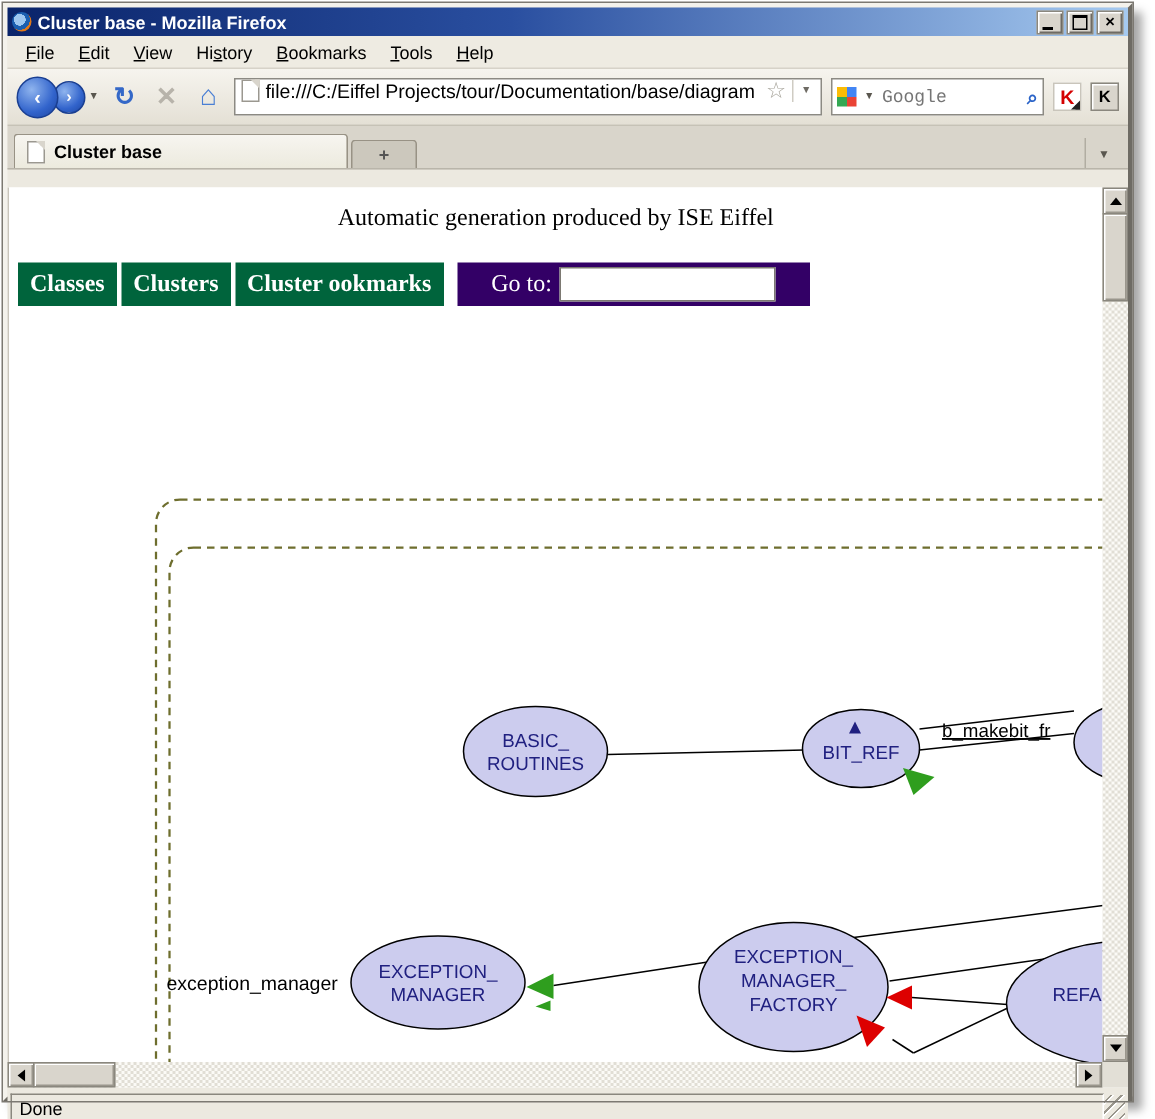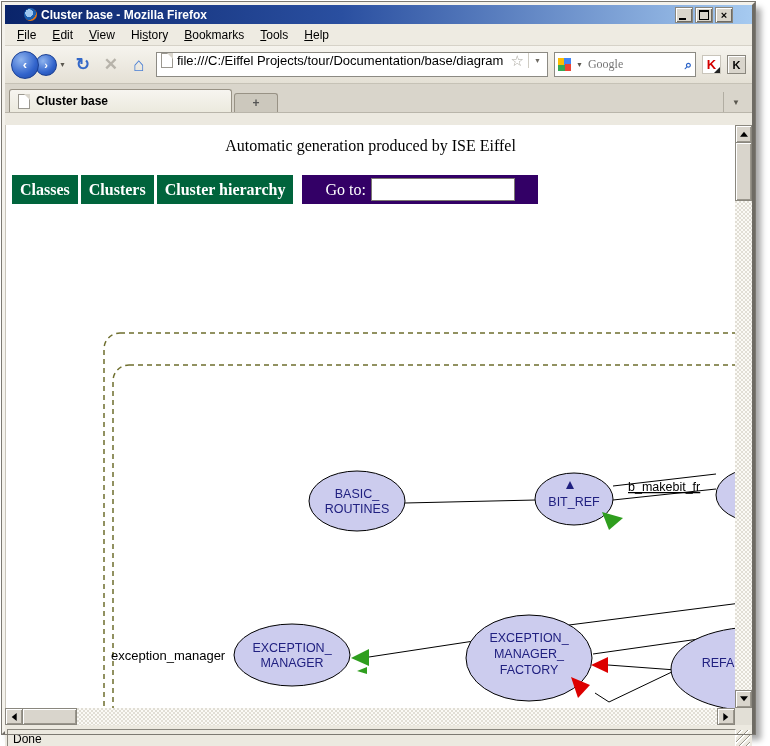--- a/index.html
+++ b/index.html
@@ -2,21 +2,21 @@
 <html><head>
 <meta charset="utf-8">
 <style>
   html,body{margin:0;padding:0;background:#fff;}
   .screen{position:relative;width:770px;height:746px;background:#ffffff;overflow:hidden;
           font-family:"Liberation Sans",sans-serif;font-size:12px;color:#000;}
   
   .window{position:absolute;left:2px;top:2px;width:747px;height:726px;background:#ece9e0;
           border:3px solid;border-color:#f4f2ec #6e6b64 #6e6b64 #f4f2ec;outline:1px solid #7c7972;
           box-shadow:6px 6px 6px rgba(0,0,0,.35);}
-  .titlebar{height:19px;display:flex;align-items:center;gap:4px;padding:0 19px;
+  .titlebar{height:19px;display:flex;align-items:center;gap:4px;padding:0 3px;
             background:linear-gradient(90deg,#0a246a,#2a4fa0 45%,#a6caf0);}
   .ff-logo{width:13px;height:13px;border-radius:50%;flex:0 0 auto;
            background:radial-gradient(circle at 40% 40%,#9ec7f0 0 35%,#1b5fb0 36% 60%,#e07818 61%);}
   .title-text{color:#fff;font-weight:bold;font-size:12px;white-space:nowrap;overflow:hidden;flex:1;}
   .winbtns{display:flex;gap:2px;}
   .wbtn{width:16px;height:14px;background:#d9d5cc;border:1px solid #8a877e;position:relative;
         box-shadow:inset 1px 1px 0 #fff, inset -1px -1px 0 #6e6b64;display:flex;align-items:center;justify-content:center;}
   .g-min{position:absolute;left:3px;bottom:2px;width:7px;height:2px;background:#000;}
   .g-max{width:8px;height:7px;border:1px solid #000;border-top-width:2px;}
   .g-close{font-size:11px;font-weight:bold;line-height:10px;}
@@ -36,21 +36,21 @@
   .stop{color:#b7b3aa;font-size:17px;}
   .home{color:#4a7fd4;font-size:19px;}
   .urlbar{flex:1;height:23px;background:#fff;border:1px solid #8c8a83;display:flex;align-items:flex-start;padding:0 4px;gap:4px;min-width:0;}
   .pageico{width:10px;height:13px;background:#fff;border:1px solid #9b9890;position:relative;flex:0 0 auto;}
   .pageico::after{content:"";position:absolute;right:-1px;top:-1px;border:3px solid;border-color:#d9d5cc #d9d5cc transparent transparent;}
   .urltext{flex:1;font-size:13px;white-space:nowrap;overflow:hidden;color:#000;}
   .star{color:#a8a59c;font-size:15px;line-height:15px;}
   .dropcaret{font-size:7px;color:#6e6b64;border-left:1px solid #cfccc3;padding:4px 2px 4px 5px;}
   .searchbox{width:134px;height:23px;background:#fff;border:1px solid #8c8a83;display:flex;align-items:center;padding:0 3px;gap:3px;flex:0 0 auto;}
   .gico{width:13px;height:13px;flex:0 0 auto;background:conic-gradient(#4285f4 0 25%,#ea4335 0 50%,#34a853 0 75%,#fbbc05 0 100%);}
-  .searchtext{flex:1;border:0;outline:0;font-size:12px;color:#9a968c;font-family:Liberation Serif, serif;min-width:0;background:transparent;}
+  .searchtext{flex:1;border:0;outline:0;font-size:12px;color:#9a968c;font-family:Liberation Mono, monospace;min-width:0;background:transparent;}
   .mag{color:#2a63c8;font-weight:bold;font-size:13px;}
   .kasp{width:17px;height:17px;background:#fff;border:1px solid #c9c5bb;color:#d40000;font-weight:bold;font-size:13px;
         display:flex;align-items:center;justify-content:center;position:relative;}
   .kasp::after{content:"";position:absolute;right:0;bottom:0;border:3px solid;border-color:transparent #222 #222 transparent;}
   .kbtn{width:17px;height:17px;background:#d9d5cc;border:1px solid #8a877e;box-shadow:inset 1px 1px 0 #fff;
         font-weight:bold;font-size:11px;display:flex;align-items:center;justify-content:center;}
   
   .tabbar{height:26px;background:#d9d5cb;display:flex;align-items:flex-end;padding:2px 4px 0 4px;border-bottom:1px solid #b9b5aa;}
   .tab{height:22px;display:flex;align-items:center;gap:6px;padding:0 8px;border:1px solid #989285;border-bottom:none;
        border-radius:3px 3px 0 0;}
@@ -159,21 +159,21 @@
 
     <div class="content">
       <div class="viewport">
 
         <div class="page-header">Automatic generation produced by ISE Eiffel</div>
 
         <div class="btnrow">
           <span id="page-buttons" style="display:flex;gap:3px;">
               <span class="gbtn" style="background: rgb(0, 100, 60);">Classes</span>
               <span class="gbtn" style="background: rgb(0, 100, 60);">Clusters</span>
-              <span class="gbtn" style="background: rgb(0, 100, 60);">Cluster hierarchy</span>
+              <span class="gbtn" style="background: rgb(0, 100, 60);">Cluster ookmarks</span>
             </span>
           <span class="goto" style="background:#330066;">
             <span>Go to:</span>
             <input value="" style="">
           </span>
         </div>
 
         <svg width="730" height="583" style="position:absolute;left:0;top:0;">
 
           <rect x="98" y="208" width="900" height="700" rx="16" fill="none" stroke="#6e6e2e" stroke-width="1.5" stroke-dasharray="5,4"></rect>

